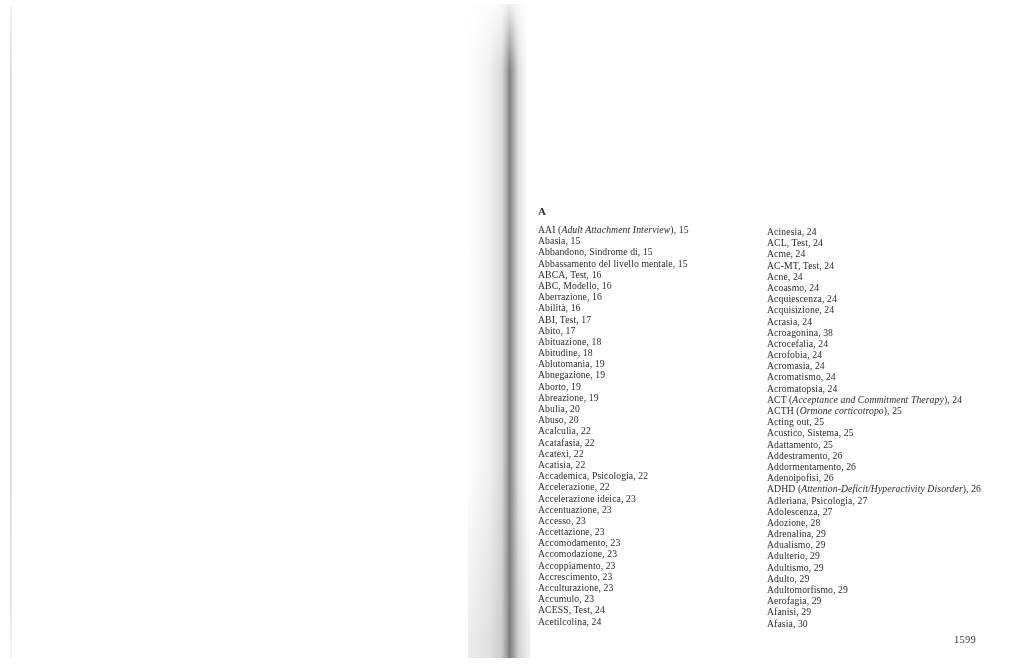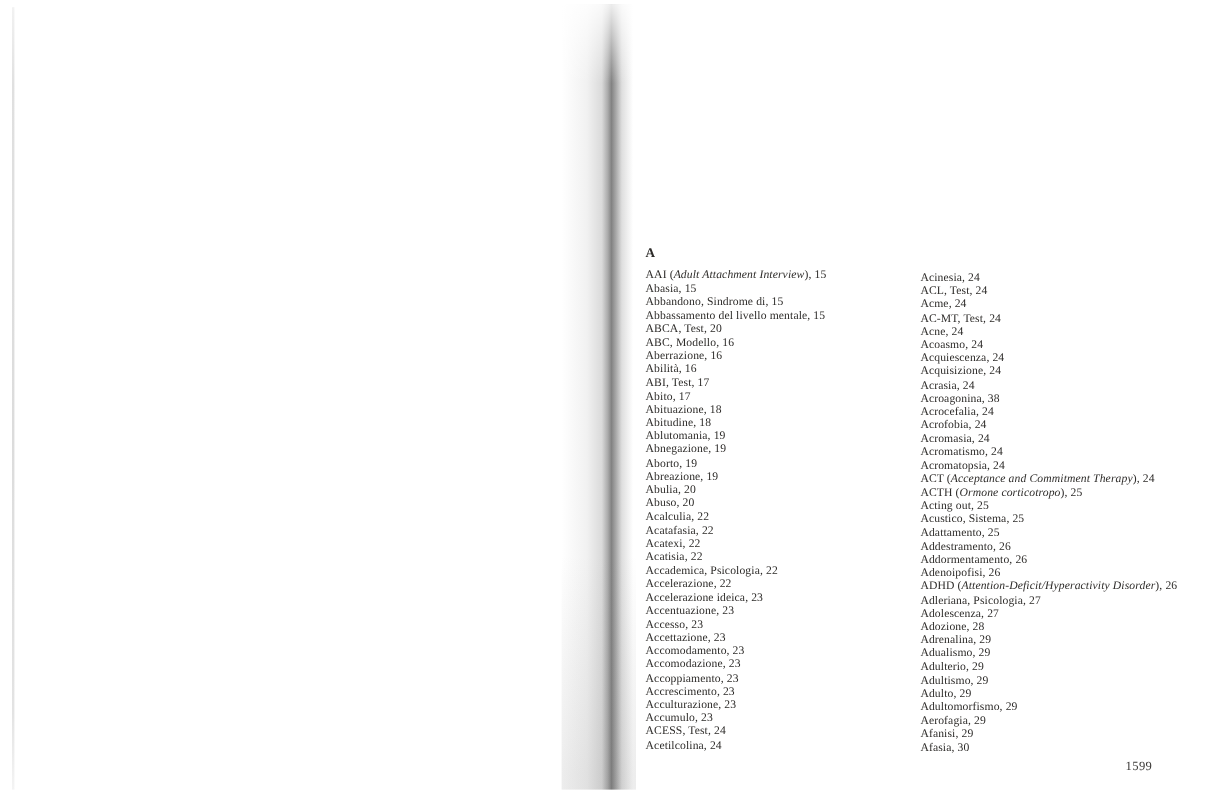--- a/index.html
+++ b/index.html
@@ -65,21 +65,21 @@
     height: 11.2px;
     line-height: 11.2px;
     white-space: nowrap;
   }
   .entry i { font-style: italic; }
   .page-number {
     position: absolute;
     left: 938px;
     top: 634px;
     width: 54px;
-    text-align: left;
+    text-align: center;
     font-size: 10.5px;
     color: #3a3836;
     letter-spacing: 0.3px;
   }
 </style>
 </head>
 <body>
 
 <div class="scan">
 
@@ -89,21 +89,21 @@
 
   <div class="right-page">
 
     <div class="section-letter">A</div>
 
     <div class="col col-1">
         <div class="entry"><span>AAI (</span><i>Adult Attachment Interview</i><span>), 15</span></div>
         <div class="entry"><span>Abasia, 15</span></div>
         <div class="entry"><span>Abbandono, Sindrome di, 15</span></div>
         <div class="entry"><span>Abbassamento del livello mentale, 15</span></div>
-        <div class="entry"><span>ABCA, Test, 20</span></div>
+        <div class="entry"><span>ABCA, Test, 16</span></div>
         <div class="entry"><span>ABC, Modello, 16</span></div>
         <div class="entry"><span>Aberrazione, 16</span></div>
         <div class="entry"><span>Abilità, 16</span></div>
         <div class="entry"><span>ABI, Test, 17</span></div>
         <div class="entry"><span>Abito, 17</span></div>
         <div class="entry"><span>Abituazione, 18</span></div>
         <div class="entry"><span>Abitudine, 18</span></div>
         <div class="entry"><span>Ablutomania, 19</span></div>
         <div class="entry"><span>Abnegazione, 19</span></div>
         <div class="entry"><span>Aborto, 19</span></div>

